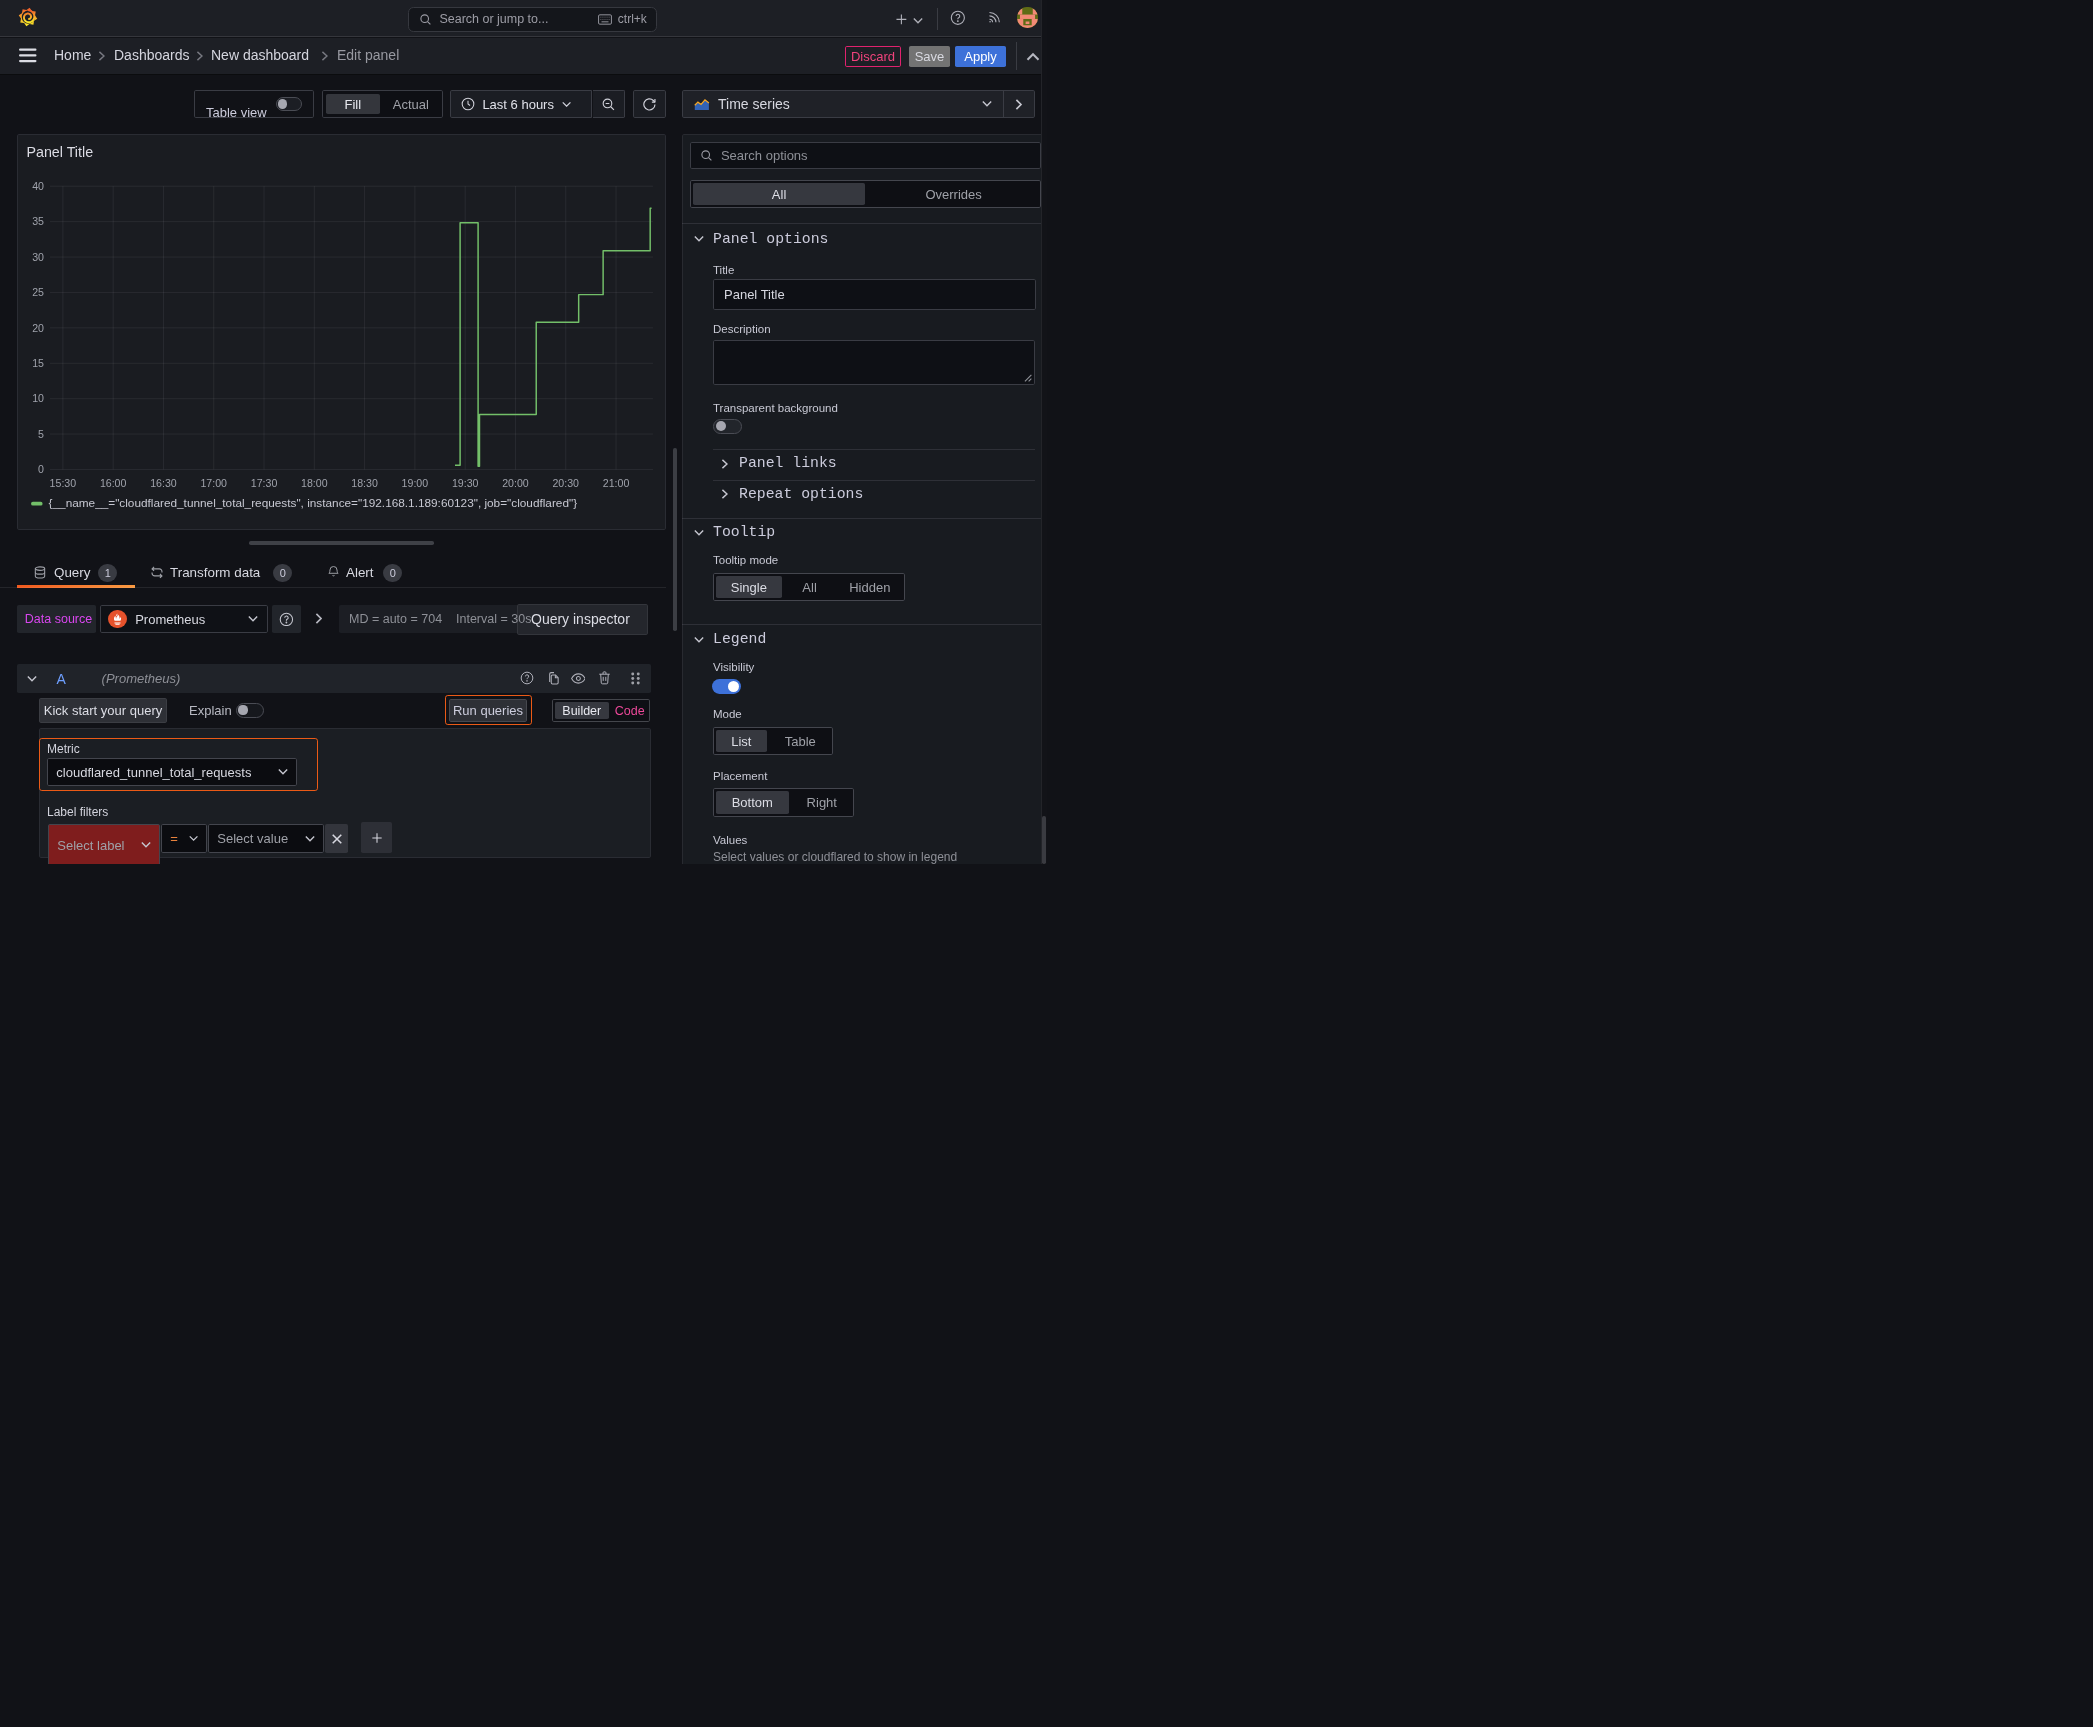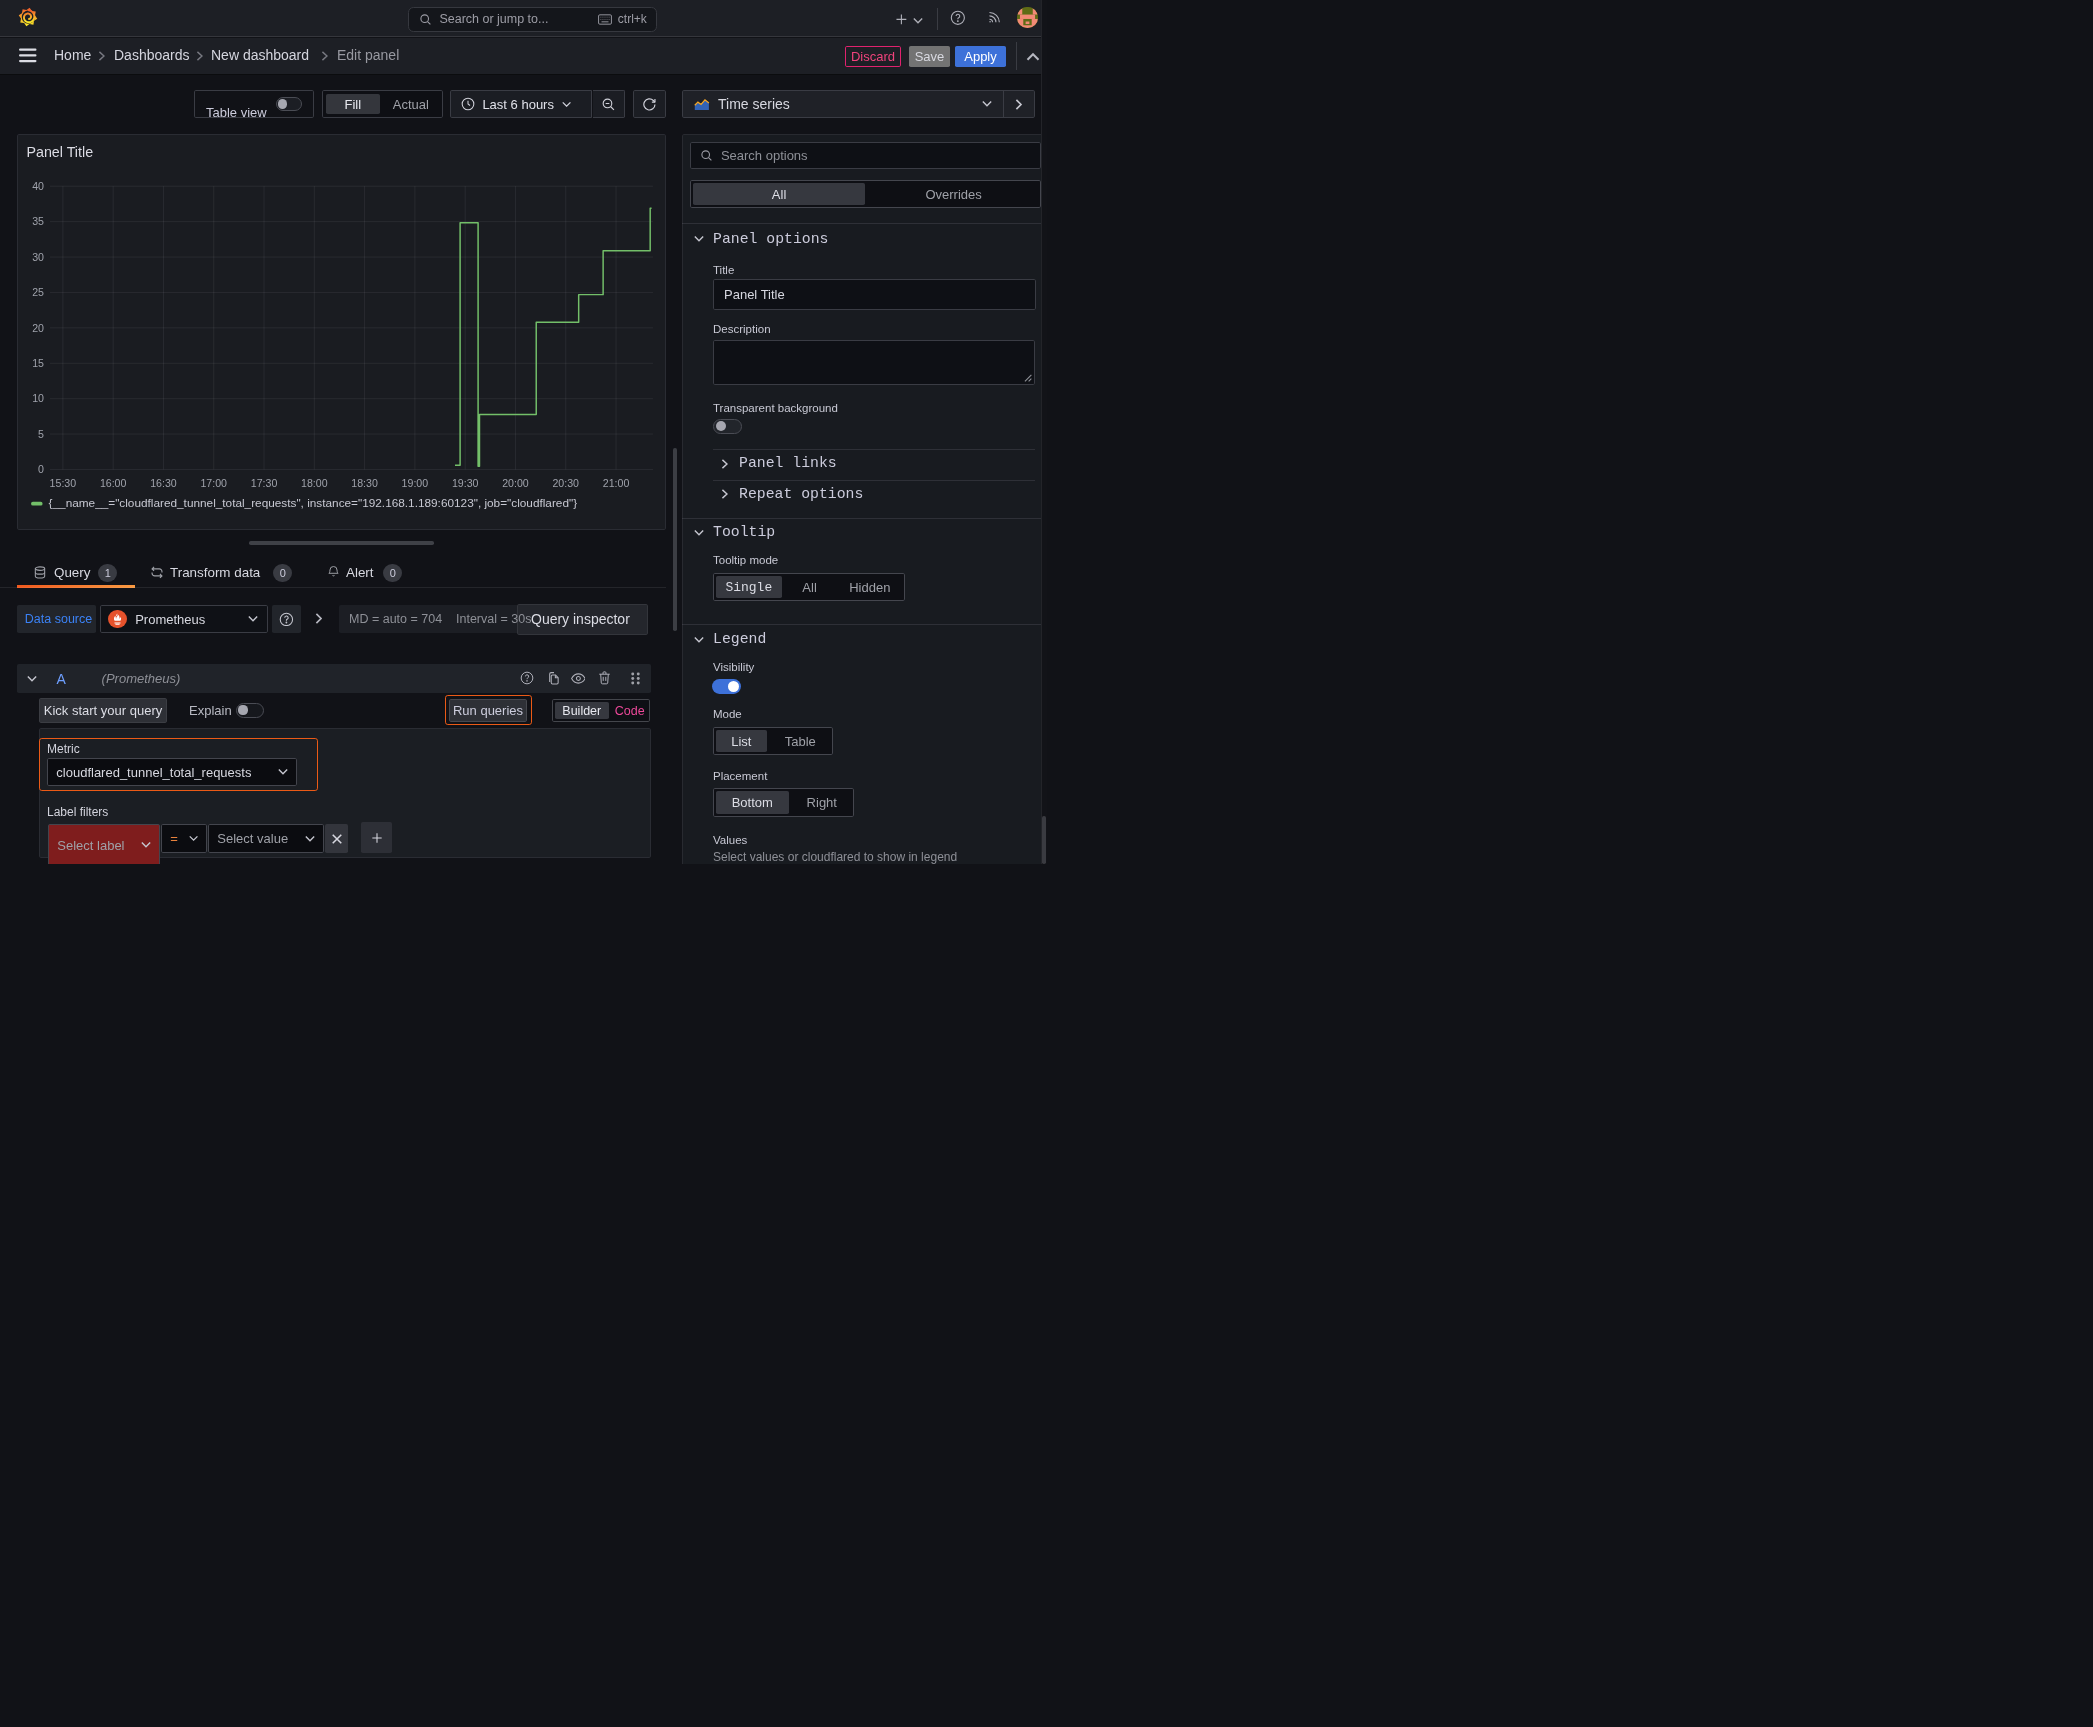--- a/index.html
+++ b/index.html
@@ -249,21 +249,21 @@
     <svg width="13" height="14.8" viewBox="0 0 24 24" fill="none" stroke="#9fa1a8" stroke-width="1.8">
         <path d="M12 3a6.5 6.5 0 0 0-6.5 6.5c0 5-2 6-2 6h17s-2-1-2-6A6.5 6.5 0 0 0 12 3z"></path>
         <path d="M10 19a2.2 2.2 0 0 0 4 0"></path>
       </svg>
   </div>
   <div class="abs txt" style="left:346px;top:565px;font-size:13.4px;color:#d7d8e0;">Alert</div>
   <div class="abs btn" style="left:383px;top:564px;width:19.4px;height:17.5px;background:#393b42;border-radius:9.2px;color:#ccccdc;font-size:11px;">0</div>
   <div class="abs" style="left:0;top:587px;width:666px;height:0.9px;background:rgba(204,204,220,0.10);"></div>
 
   <div class="abs chip" style="left:17px;top:605px;width:79px;height:28px;display:flex;align-items:center;">
-    <span style="margin-left:7.8px;font-size:12.5px;font-weight:500;color:#3b82f6;">Data source</span>
+    <span style="margin-left:7.8px;font-size:12.5px;font-weight:500;color:#d946ef;">Data source</span>
   </div>
   <div class="abs sel" style="left:100px;top:605px;width:168px;height:28px;background:#0f1116;">
     <span style="margin-left:7.4px;width:18.5px;height:18.5px;border-radius:50%;background:#e6522c;display:inline-flex;align-items:center;justify-content:center;">
       <svg width="11" height="12" viewBox="0 0 12 13">
           <path fill="#fff" d="M6 .5c.2 1.6-1.8 2.5-1.9 4.3-.1 1 .5 1.6.5 1.6S4.3 5 5.3 4c1.2-1.2 1-2.4 1-2.4s1.9 1.3 1.9 3.3c0 .8-.3 1.5-.3 1.5s1.2-.7 1.4-2c.8 1 .9 2.9-.1 4H2.8C1.6 7 2.1 4.6 3.4 3.3c.3.9.9 1.1.9 1.1S3.6 2.3 6 .5z"></path>
           <rect x="2.6" y="10.3" width="6.8" height="1" rx=".4" fill="#fff"></rect>
           <rect x="3.6" y="11.7" width="4.8" height="1" rx=".4" fill="#fff"></rect>
         </svg>
     </span>
     <span style="margin-left:8.3px;font-size:13px;color:#d7d8e0;">Prometheus</span>
@@ -420,21 +420,21 @@
       </svg>
     <div class="abs txt sech" style="left:57px;top:352px;">Repeat options</div>
     <div class="abs divider" style="left:0;top:384px;width:365px;"></div>
 
     <svg class="abs" style="left:12px;top:395px;" width="10" height="7.4" viewBox="0 0 12 8" fill="none" stroke="#c6c7d0" stroke-width="1.7">
         <path d="M1 1.5l5 5 5-5"></path>
       </svg>
     <div class="abs txt sech" style="left:31px;top:390px;">Tooltip</div>
     <div class="abs txt lbl" style="left:31px;top:420px;">Tooltip mode</div>
     <div class="abs radio" style="left:31px;top:439px;width:192px;height:28px;">
-      <div class="on" style="margin:1.8px;width:66px;font-size:13px;font-weight:500;font-family:Liberation Mono, monospace;">Single</div>
+      <div class="on" style="margin:1.8px;width:66px;font-size:13px;font-weight:500;">Single</div>
       <div style="width:52px;font-size:13px;">All</div>
       <div style="flex:1;font-size:13px;">Hidden</div>
     </div>
     <div class="abs divider" style="left:0;top:490px;width:365px;"></div>
 
     <svg class="abs" style="left:12px;top:502px;" width="10" height="7.4" viewBox="0 0 12 8" fill="none" stroke="#c6c7d0" stroke-width="1.7">
         <path d="M1 1.5l5 5 5-5"></path>
       </svg>
     <div class="abs txt sech" style="left:31px;top:497px;">Legend</div>
     <div class="abs txt lbl" style="left:31px;top:527px;">Visibility</div>

